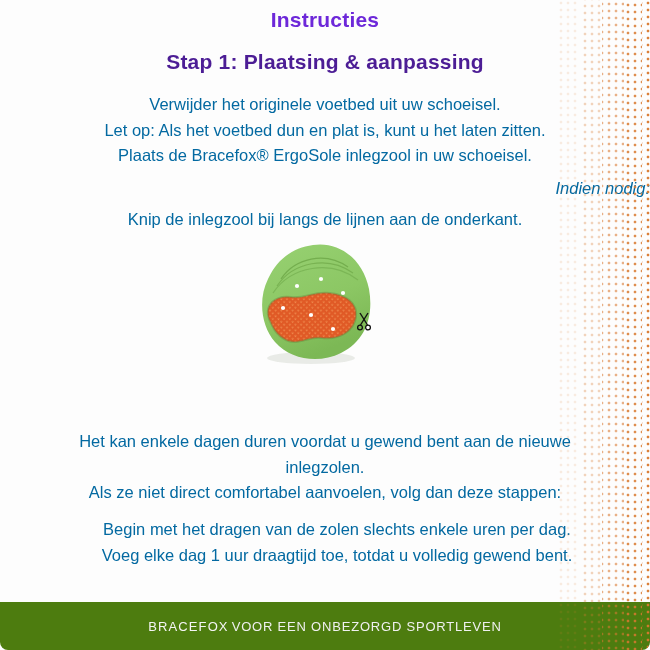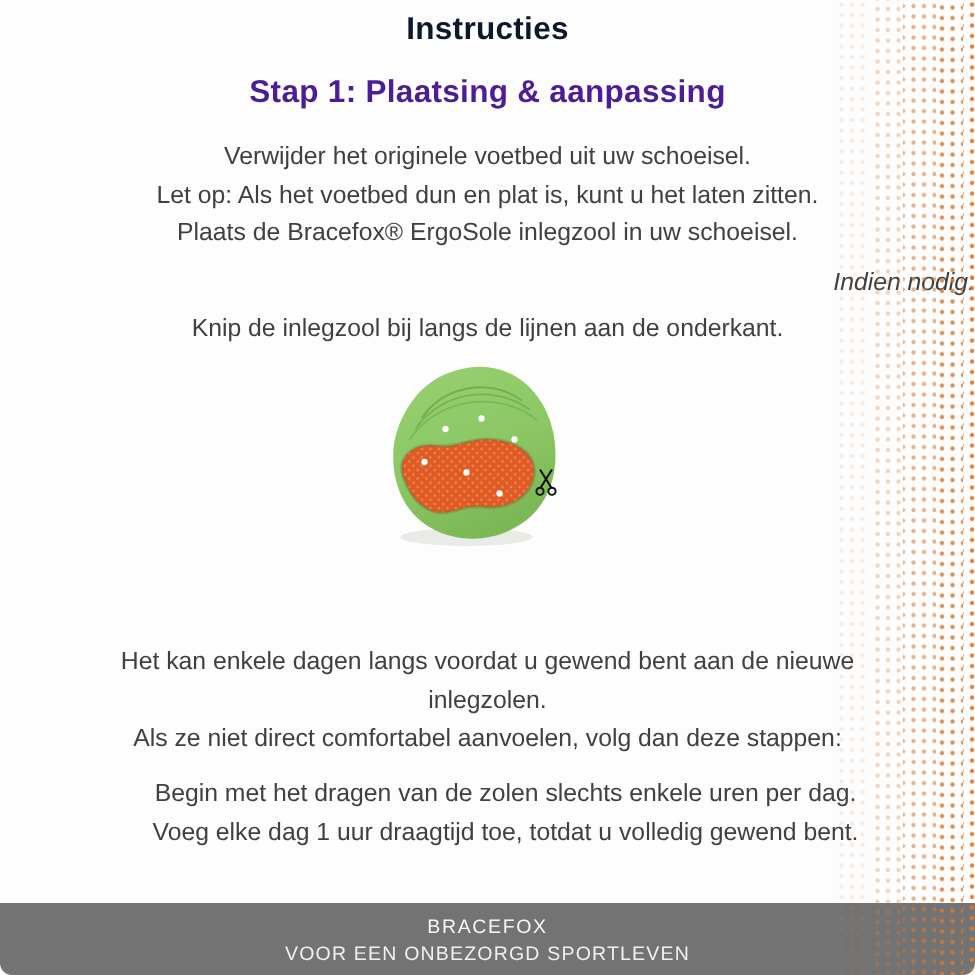--- a/index.html
+++ b/index.html
@@ -13,45 +13,45 @@
   .card{
     position:relative;
     width:650px;height:650px;
     background:#fdfdfd;
     border-radius:0 0 8px 8px;
     overflow:hidden;
   }
   .abs{position:absolute;left:0;width:100%;text-align:center;}
   .title{
     top:8px;
-    font-size:21px;font-weight:700;color:#0f172a;
+    font-size:21px;font-weight:700;color:#6d28d9;
     letter-spacing:.2px;
   }
   .step-heading{
     font-size:21px;font-weight:700;color:#4c1d95;
     letter-spacing:.2px;
   }
   .h-step1{top:50px;}
   .h-step2{top:382px;}
   .body-text{
-    font-size:16.5px;line-height:25.5px;color:#404040;
+    font-size:16.5px;line-height:25.5px;color:#0369a1;
   }
   .para1{top:92px;}
   .note-label{top:176px;font-style:italic;text-align:right;}
   .note-line{top:207px;}
   .para2{top:429px;}
   .para3{top:517px;margin-left:12px;}
   .illustration{
     position:absolute;top:241px;left:253px;
     width:124px;height:126px;
   }
   .footer{
     position:absolute;left:0;bottom:0;width:100%;height:48px;
-    background:#737373;
-    display:flex;flex-direction:column;align-items:center;justify-content:center;
+    background:#4d7c0f;
+    display:flex;align-items:center;justify-content:center;
     gap:3px;z-index:1;
   }
   .footer-brand{
     color:#f5f5f5;font-size:13px;letter-spacing:1.1px;font-weight:400;
   }
   .footer-tagline{
     color:#f0f0f0;font-size:13px;letter-spacing:.8px;font-weight:400;
   }
   
   .halftone{position:absolute;top:0;right:0;height:100%;width:92px;z-index:2;pointer-events:none;}
@@ -120,21 +120,21 @@
         <line x1="-4" y1="-8" x2="3.5" y2="4" stroke="#111111" stroke-width="1.4"></line>
         <line x1="4" y1="-8" x2="-3.5" y2="4" stroke="#111111" stroke-width="1.4"></line>
         <circle cx="-4" cy="6.5" r="2.4" fill="none" stroke="#111111" stroke-width="1.3"></circle>
         <circle cx="4" cy="6.5" r="2.4" fill="none" stroke="#111111" stroke-width="1.3"></circle>
       </g>
     </svg>
   </div>
 
 
   <div class="abs body-text para2">
-    <div>Het kan enkele dagen langs voordat u gewend bent aan de nieuwe</div>
+    <div>Het kan enkele dagen duren voordat u gewend bent aan de nieuwe</div>
     <div>inlegzolen.</div>
     <div>Als ze niet direct comfortabel aanvoelen, volg dan deze stappen:</div>
   </div>
 
   <div class="abs body-text para3">
     <div>Begin met het dragen van de zolen slechts enkele uren per dag.</div>
     <div>Voeg elke dag 1 uur draagtijd toe, totdat u volledig gewend bent.</div>
   </div>
 
   <div class="footer">

